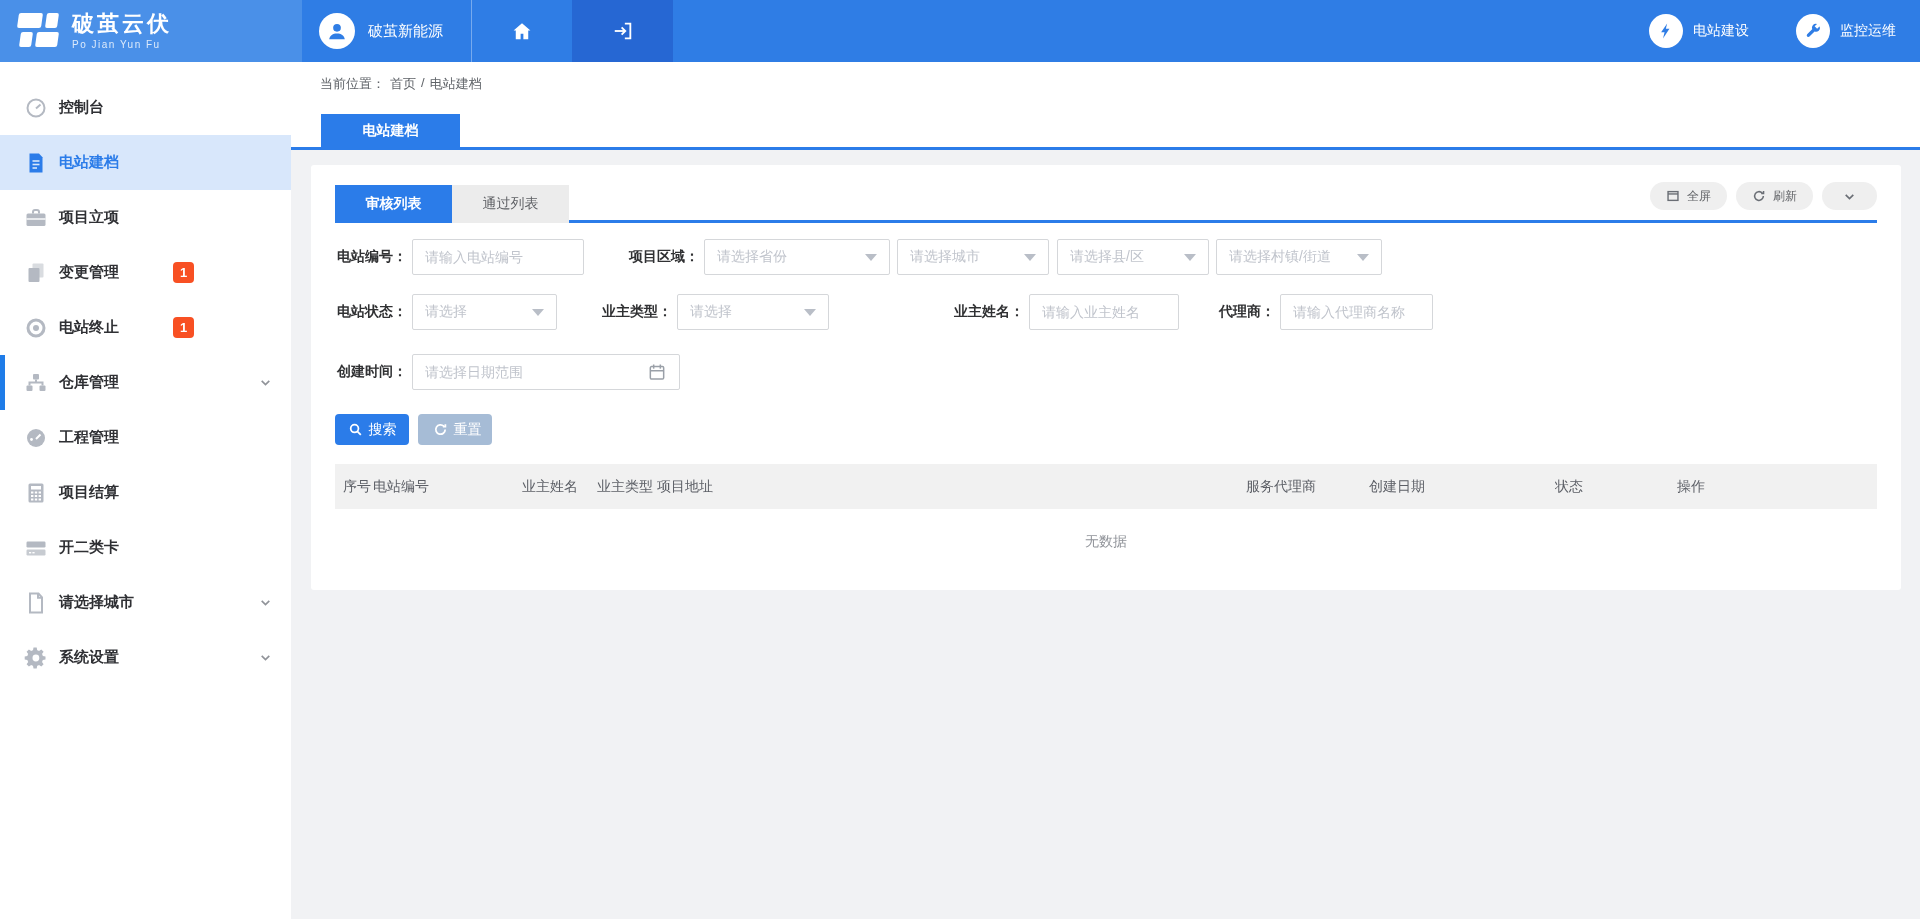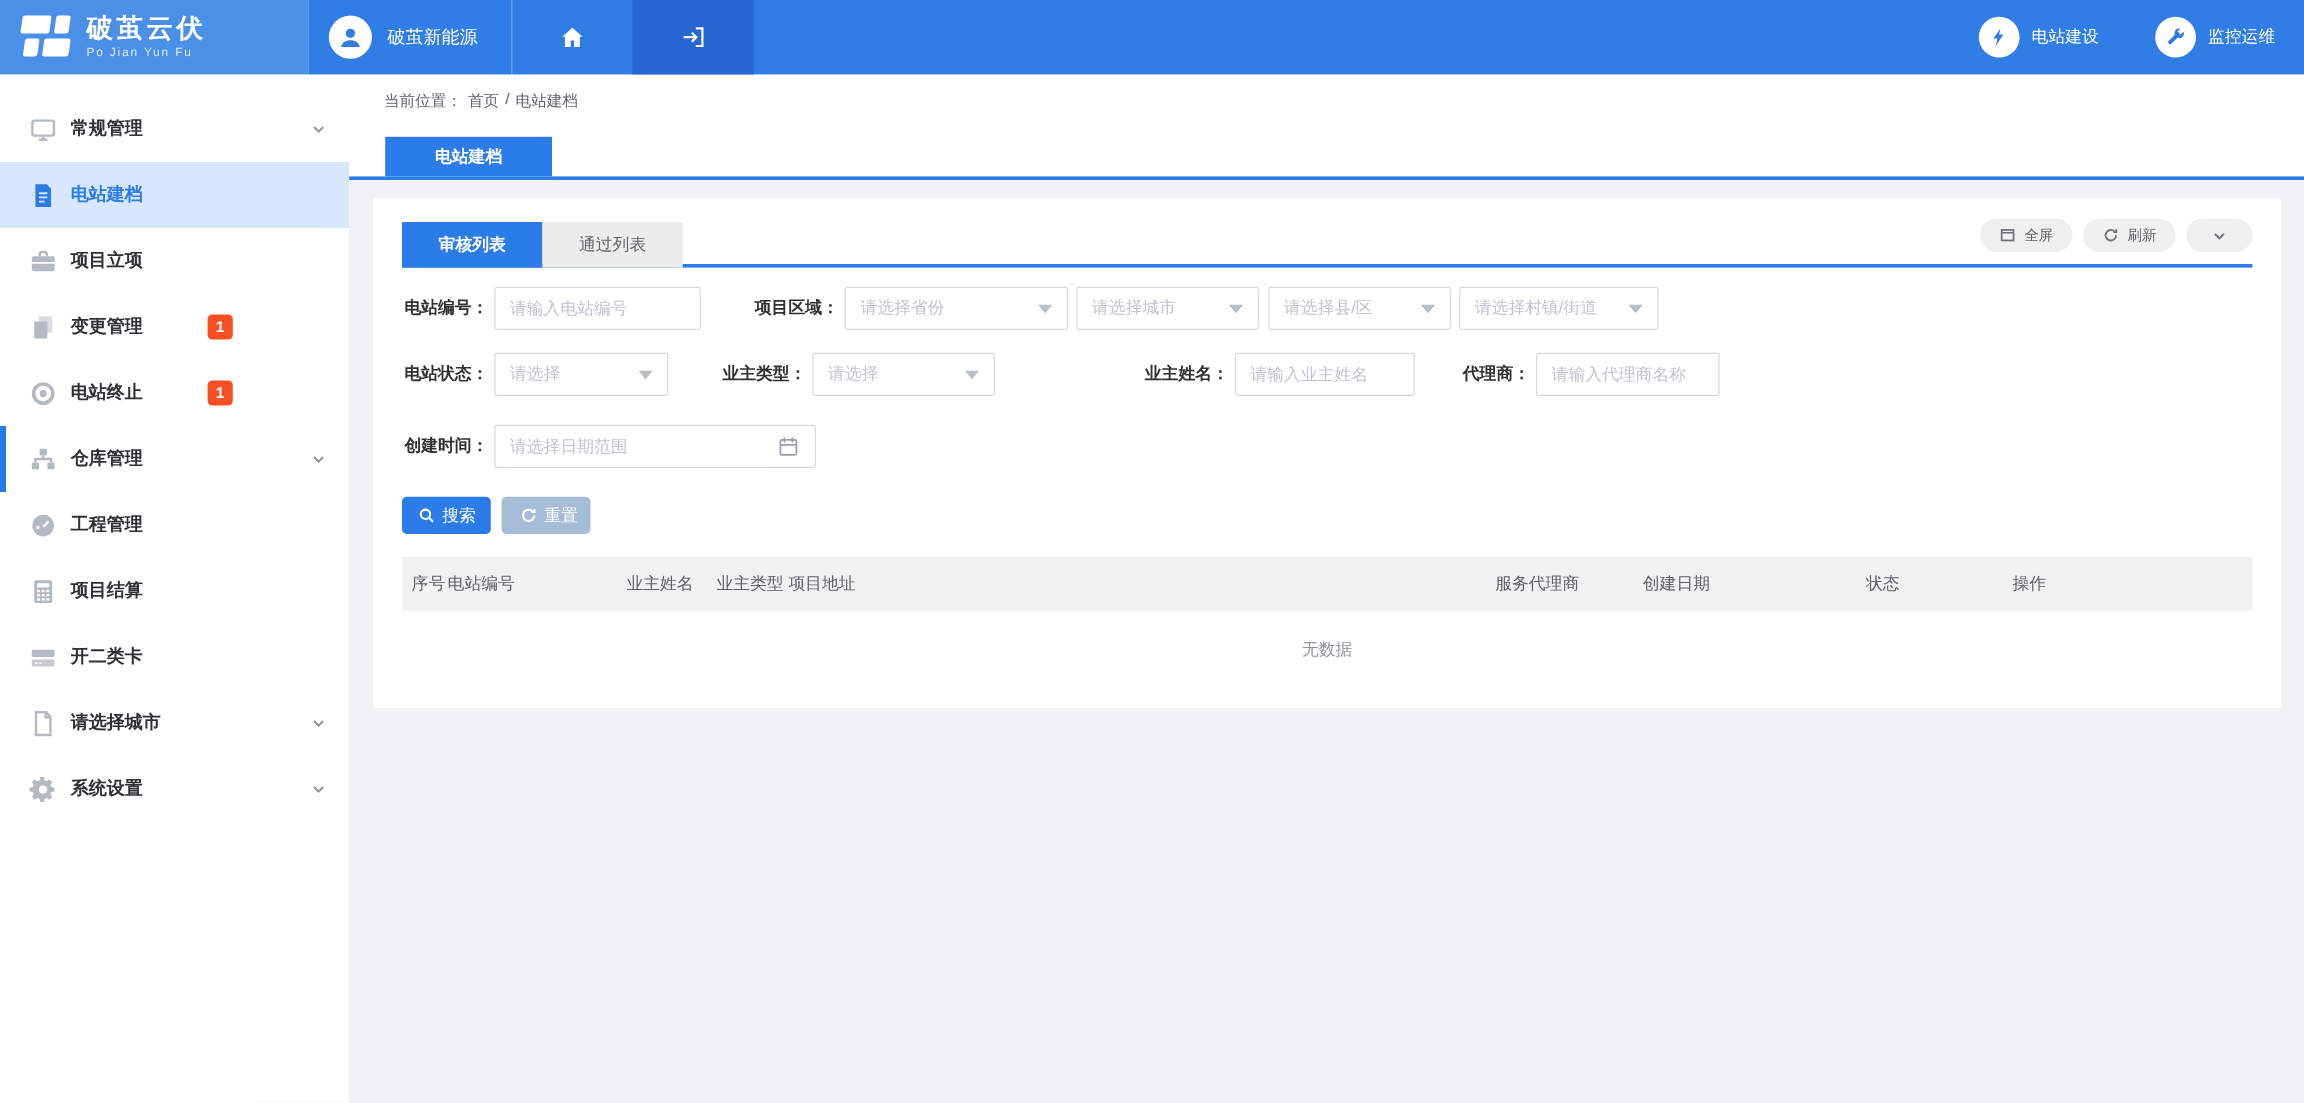--- a/index.html
+++ b/index.html
@@ -6,21 +6,21 @@
   html,body { margin:0; padding:0; }
   body {
     width:1920px; height:919px; position:relative; overflow:hidden;
     font-family:"Liberation Sans","DejaVu Sans",sans-serif;
     background:#f1f2f4; color:#303133;
   }
   svg { display:block; }
 
   
   .header { position:absolute; left:0; top:0; width:1920px; height:62px; display:flex; z-index:10; }
-  .logo-area { width:257px; background:#4a90e8; display:flex; align-items:center; padding-left:18px; gap:12px; }
+  .logo-area { width:302px; background:#4a90e8; display:flex; align-items:center; padding-left:18px; gap:12px; }
   .logo-mark { width:42px; height:40px; position:relative; flex:none; }
   .logo-mark i { position:absolute; background:#fff; border-radius:2px; }
   .lm1 { left:0;  top:2px;  width:24px; height:15px; transform:skewX(-8deg); }
   .lm2 { left:28px;top:2px;  width:12px; height:15px; transform:skewX(-8deg); }
   .lm3 { left:2px; top:21px; width:12px; height:15px; transform:skewX(-8deg); }
   .lm4 { left:18px;top:21px; width:22px; height:15px; transform:skewX(-8deg); }
   .logo-cn { color:#fff; font-size:22px; font-weight:bold; letter-spacing:3px; line-height:1; }
   .logo-en { color:#dcEAfb; font-size:10px; letter-spacing:1.5px; margin-top:4px; }
   .header-main { flex:1; background:#2f7de5; display:flex; align-items:stretch; }
   .user-sec { width:169px; display:flex; align-items:center; gap:13px; padding-left:17px; cursor:pointer; }
@@ -147,36 +147,30 @@
             <path d="M21 6.2a5.2 5.2 0 0 1-6.9 6.5l-6.8 6.6a2.2 2.2 0 0 1-3.1-3.1l6.7-6.7A5.2 5.2 0 0 1 17.4 2.7l-3.2 3.1 3.3 3.3 3.2-3.1z" fill="currentColor"></path>
           </svg>
       </span>
       <span class="hlabel">监控运维</span>
     </div>
   </div>
 </div>
 
 <div class="sidebar">
 
-
   <div class="side-item">
     <span class="sicon">
       <svg width="24" height="24" viewBox="0 0 24 24" fill="none" stroke="currentColor" stroke-width="2">
-          <rect x="3" y="4.5" width="18" height="12.5" rx="1.5"></rect>
-          <line x1="8.5" y1="20.5" x2="15.5" y2="20.5"></line>
-          <line x1="12" y1="17" x2="12" y2="20.5"></line>
-        </svg>
-    </span>
-    <span class="slabel">常规管理</span>
-    <span class="schev">
-      <svg width="13" height="13" viewBox="0 0 24 24" fill="none" stroke="currentColor" stroke-width="3">
-          <polyline points="5 9 12 16 19 9"></polyline>
-        </svg>
-    </span>
-  </div>
+          <circle cx="12" cy="12" r="8.5"></circle>
+          <line x1="12" y1="12.5" x2="16.5" y2="8.5"></line>
+        </svg>
+    </span>
+    <span class="slabel">控制台</span>
+  </div>
+
 
   <div class="side-item active">
     <span class="sicon">
       <svg width="24" height="24" viewBox="0 0 24 24">
           <path d="M5.5 2.5h9.5l3.5 3.8V21.5H5.5z" fill="currentColor"></path>
           <line x1="8.5" y1="10" x2="15.5" y2="10" stroke="#d8e7fb" stroke-width="1.6"></line>
           <line x1="8.5" y1="13.5" x2="15.5" y2="13.5" stroke="#d8e7fb" stroke-width="1.6"></line>
           <line x1="8.5" y1="17" x2="13" y2="17" stroke="#d8e7fb" stroke-width="1.6"></line>
         </svg>
     </span>

